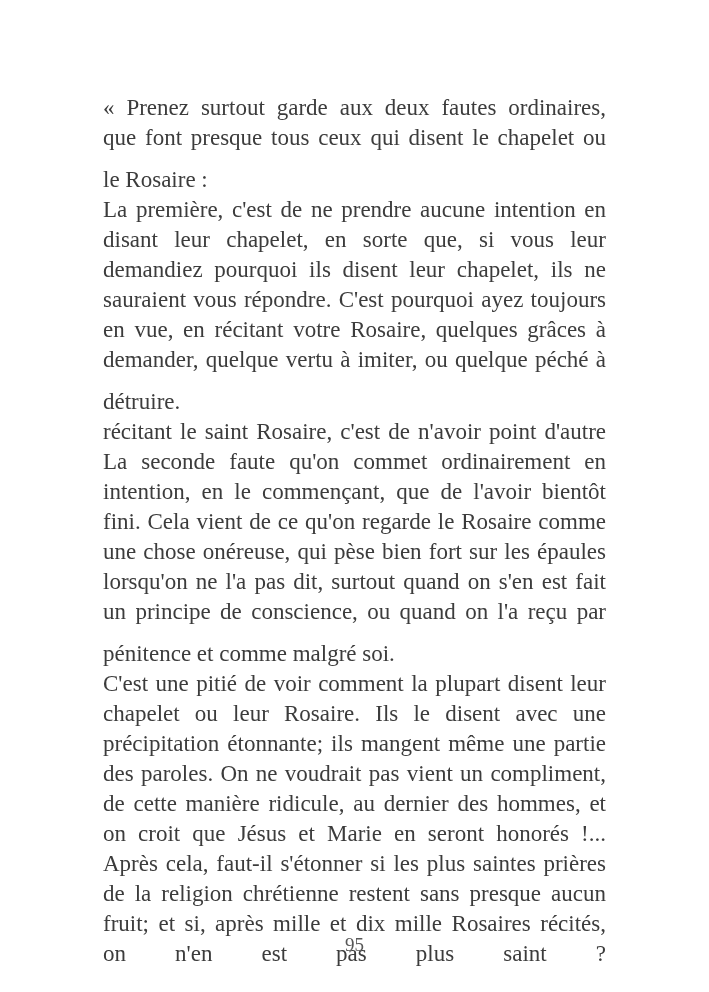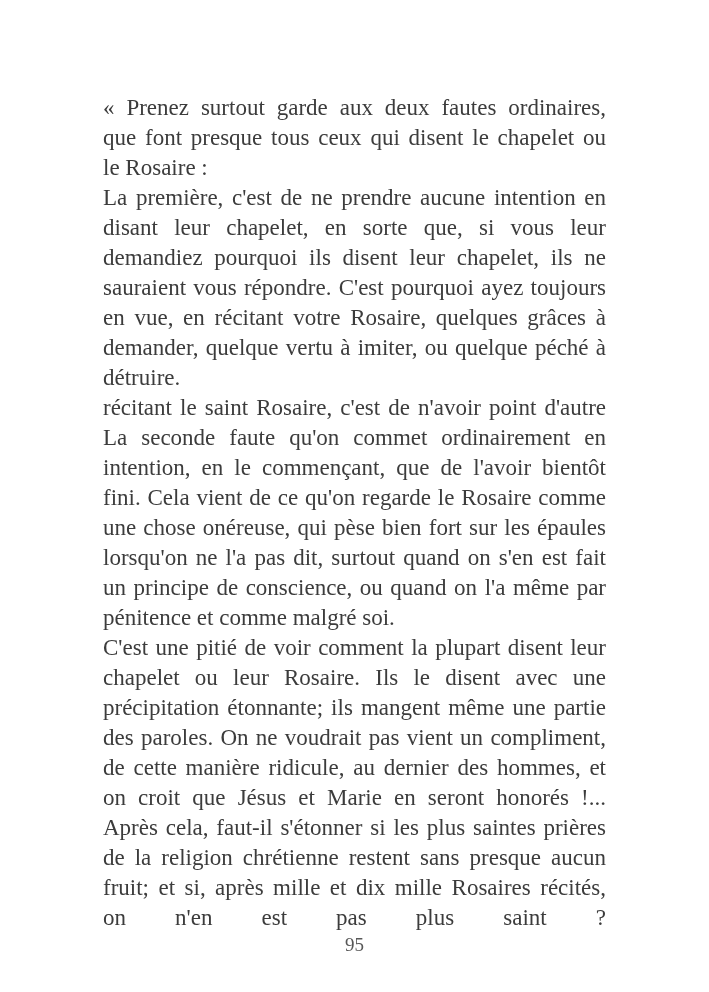--- a/index.html
+++ b/index.html
@@ -28,20 +28,21 @@
     height: 30px;
     text-align: justify;
     text-align-last: justify;
     -moz-text-align-last: justify;
     white-space: normal;
     overflow: hidden;
   }
   .line.para-end {
     text-align: left;
     text-align-last: left;
+    margin-top: 12px;
     -moz-text-align-last: left;
   }
   .page-number {
     position: absolute;
     top: 936px;
     left: 0;
     width: 709px;
     text-align: center;
     font-size: 19px;
     line-height: 18px;
@@ -62,21 +63,21 @@
     <div class="line">sauraient vous répondre. C'est pourquoi ayez toujours</div>
     <div class="line">en vue, en récitant votre Rosaire, quelques grâces à</div>
     <div class="line">demander, quelque vertu à imiter, ou quelque péché à</div>
     <div class="line para-end">détruire.</div>
     <div class="line">récitant le saint Rosaire, c'est de n'avoir point d'autre</div>
     <div class="line">La seconde faute qu'on commet ordinairement en</div>
     <div class="line">intention, en le commençant, que de l'avoir bientôt</div>
     <div class="line">fini. Cela vient de ce qu'on regarde le Rosaire comme</div>
     <div class="line">une chose onéreuse, qui pèse bien fort sur les épaules</div>
     <div class="line">lorsqu'on ne l'a pas dit, surtout quand on s'en est fait</div>
-    <div class="line">un principe de conscience, ou quand on l'a même par</div>
+    <div class="line">un principe de conscience, ou quand on l'a reçu par</div>
     <div class="line para-end">pénitence et comme malgré soi.</div>
     <div class="line">C'est une pitié de voir comment la plupart disent leur</div>
     <div class="line">chapelet ou leur Rosaire. Ils le disent avec une</div>
     <div class="line">précipitation étonnante; ils mangent même une partie</div>
     <div class="line">des paroles. On ne voudrait pas vient un compliment,</div>
     <div class="line">de cette manière ridicule, au dernier des hommes, et</div>
     <div class="line">on croit que Jésus et Marie en seront honorés !...</div>
     <div class="line">Après cela, faut-il s'étonner si les plus saintes prières</div>
     <div class="line">de la religion chrétienne restent sans presque aucun</div>
     <div class="line">fruit; et si, après mille et dix mille Rosaires récités,</div>

